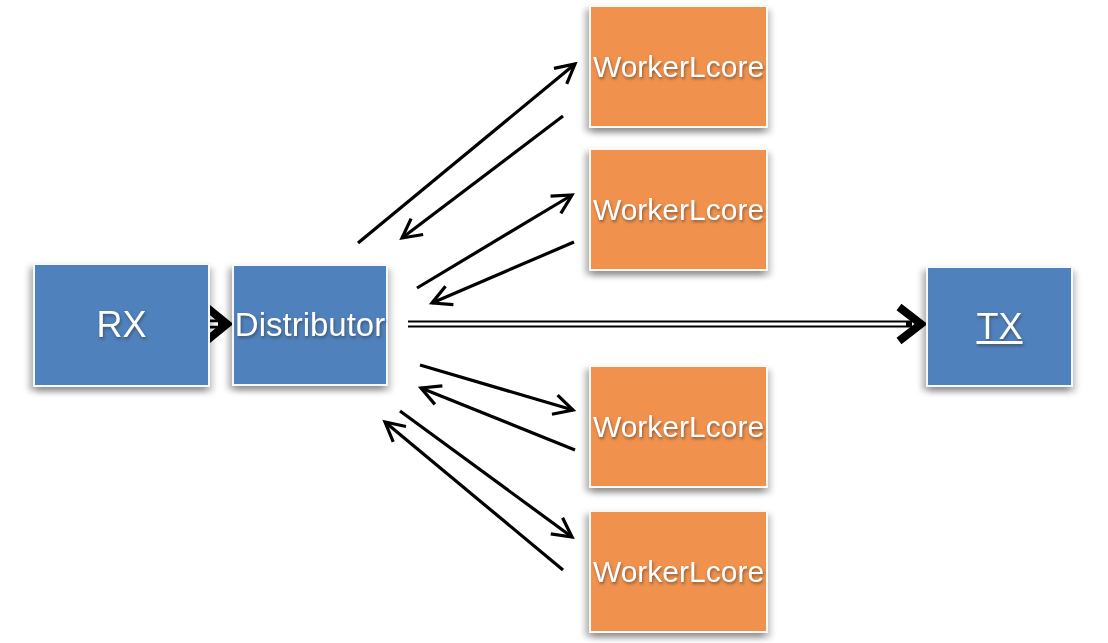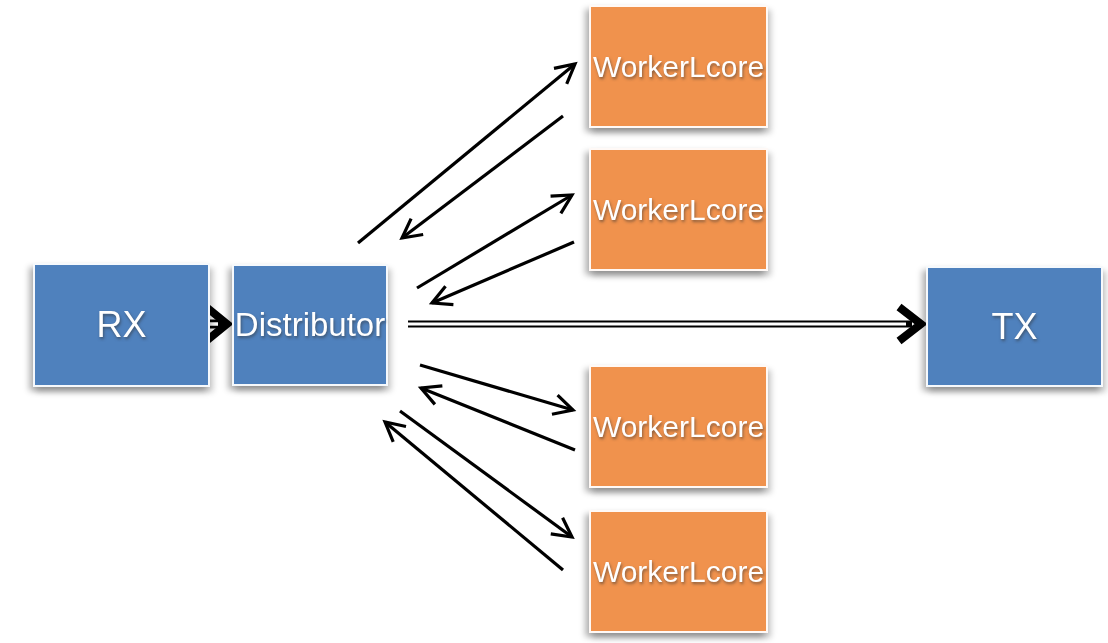--- a/index.html
+++ b/index.html
@@ -33,21 +33,21 @@
     box-shadow: -4px 4px 6px rgba(0,0,0,0.28), 3px 5px 6px rgba(0,0,0,0.22);
     text-shadow: 1px 2px 3px rgba(50,50,50,0.55);
     box-sizing: border-box;
     user-select: none;
   }
   .node.blue   { background: var(--blue, #4F81BD); }
   .node.orange { background: var(--orange, #F0924D); }
 
   .node-rx          { left: 3px;   top: 263px; width: 177px; height: 124px; font-size: 36px; margin-left: 30px; }
   .node-distributor { left: 232px; top: 264px; width: 156px; height: 122px; font-size: 33px; }
-  .node-tx          { left: 926px; top: 266px; width: 177px; height: 121px; font-size: 36px; }
+  .node-tx          { left: 926px; top: 266px; width: 147px; height: 121px; font-size: 36px; text-decoration: underline; }
   .node-worker      { left: 589px; width: 179px; height: 123px; font-size: 30px; line-height: 46px; }
   .node-worker-1 { top: 5px;   }
   .node-worker-2 { top: 148px; }
   .node-worker-3 { top: 365px; }
   .node-worker-4 { top: 510px; }
 
   .edge-line {
     stroke: var(--arrow, #000000);
     stroke-width: 3.2;
     fill: none;

